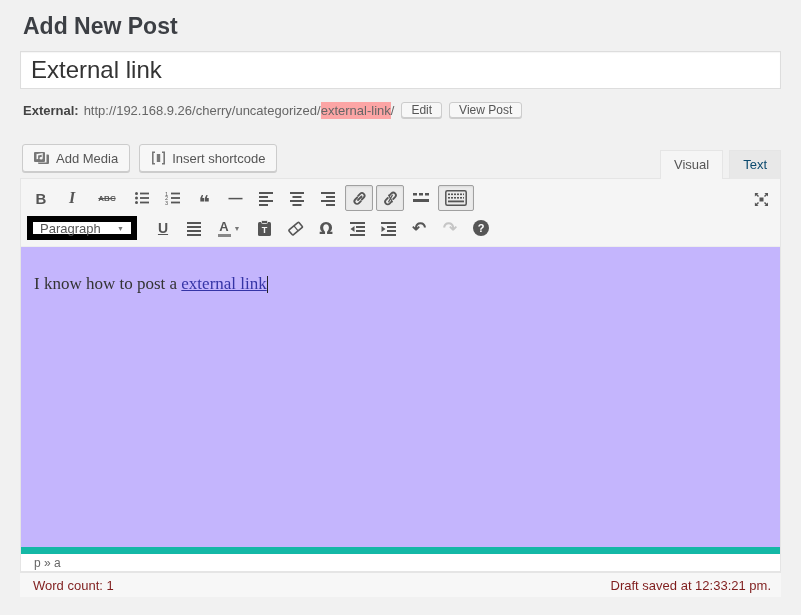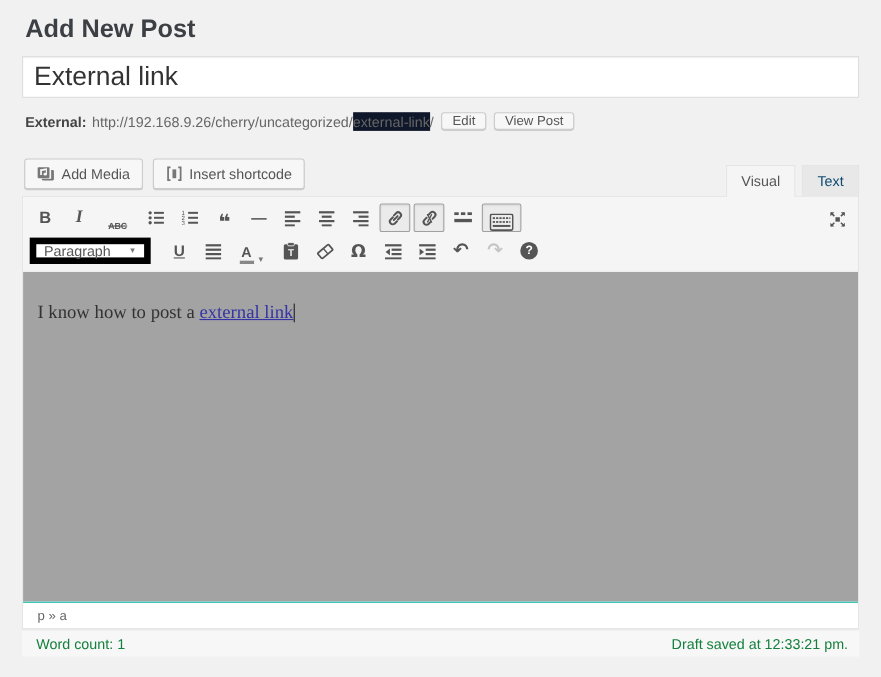--- a/index.html
+++ b/index.html
@@ -41,21 +41,21 @@
     margin-top:8px;
     padding-left:3px;
     height:26px;
     display:flex;
     align-items:center;
     font-size:13px;
     color:#666;
     white-space:nowrap;
   }
   .permalink-row .plabel { font-weight:bold; color:#444; margin-right:5px; }
-  .permalink-row .slug { background:#0f172a; padding:1px 0; }
+  .permalink-row .slug { background:#fca5a5; padding:1px 0; }
   .btn {
     display:inline-flex;
     align-items:center;
     background:#f7f7f7;
     border:1px solid #ccc;
     border-radius:3px;
     box-shadow:0 1px 0 #ccc;
     color:#555;
     cursor:pointer;
     font-family:"Liberation Sans", sans-serif;
@@ -131,21 +131,21 @@
   .help-circle {
     width:16px; height:16px; border-radius:50%;
     background:#555; color:#fff;
     font-size:11px; font-weight:bold;
     display:flex; align-items:center; justify-content:center;
   }
   .forecolor { display:flex; flex-direction:column; align-items:center; line-height:1; }
   .forecolor .fa { font-size:13px; font-weight:bold; }
   .forecolor .fbar { width:13px; height:3px; background:#888; margin-top:1px; }
   .caret-down { font-size:7px; color:#777; margin-left:3px; }
-  .tb-btn-wide { width:36px;align-items:flex-end; }
+  .tb-btn-wide { width:36px; }
 
   .para-select {
     width:110px; height:24px;
     background:#fff;
     border:6px solid #000000;
     display:flex; align-items:center;
     padding:0 7px;
     font-size:13px; color:#555;
     margin-right:12px;
     cursor:pointer;
@@ -156,54 +156,54 @@
     position:absolute;
     top:7px; right:6px;
     width:26px; height:26px;
     display:flex; align-items:center; justify-content:center;
     color:#666; cursor:pointer;
   }
 
   
   .editor-content {
     height:300px;
-    background:#a3a3a3;
+    background:#c4b5fd;
     padding:24px 13px 0 13px;
     font-family:"Liberation Serif", serif;
     font-size:17px;
     color:#333;
     line-height:1.5;
   }
   .editor-content a { color:#3534a6; text-decoration:underline; }
   .caret-bar {
     display:inline-block;
     width:1px; height:17px;
     background:#222;
     vertical-align:text-bottom;
     margin-left:0px;
   }
 
   
   .path-bar {
     height:24px;
-    border-top:1px solid #14b8a6;
+    border-top:7px solid #14b8a6;
     background:#fff;
     display:flex; align-items:center;
     padding:0 13px;
     font-size:12px; color:#666;
   }
 
   
   .post-status-info {
     height:25px;
     border-top:1px solid #e5e5e5;
     background:#f7f7f7;
     display:flex; align-items:center; justify-content:space-between;
     padding:0 10px 0 13px;
-    font-size:13px; color:#15803d;
+    font-size:13px; color:#7f1d1d;
   }
 </style>
 </head>
 <body>
 
 <div class="wrap">
 
   <h1 class="page-title">Add New Post</h1>
 
   <input id="title" type="text" value="External link" style="">

